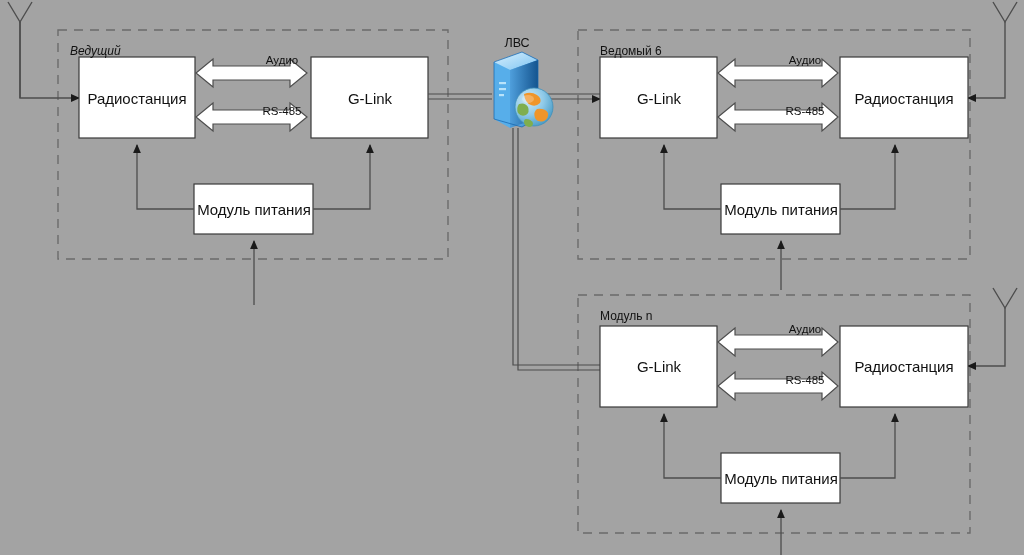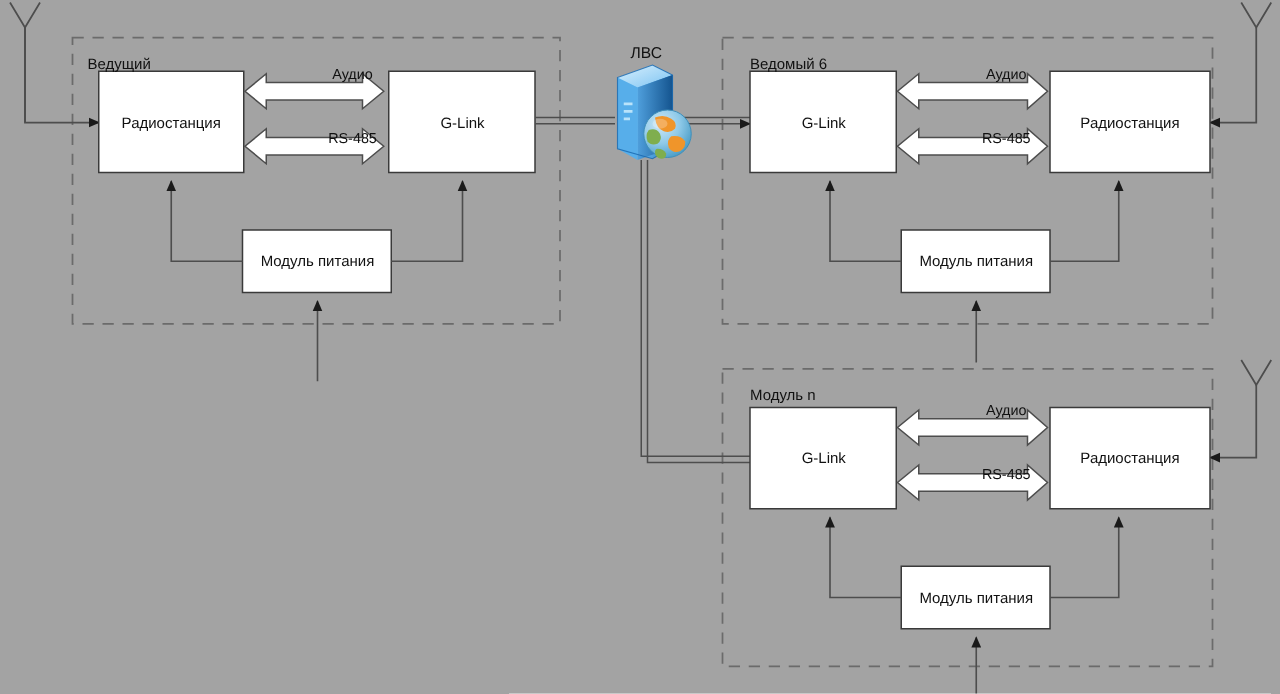--- a/index.html
+++ b/index.html
@@ -13,21 +13,21 @@
   #diagram svg{position:absolute;left:0;top:0;}
 
   .lbl{
     position:absolute;
     font-family:"Liberation Sans","DejaVu Sans",sans-serif;
     color:#111111;
     white-space:nowrap;
     line-height:1;
     pointer-events:none;
   }
-  .box-lbl{font-size:12px;}
+  .box-lbl{font-size:15px;}
   .group-lbl{font-size:12px;}
   .arrow-lbl{font-size:11.5px;margin-left:24px;}
   .lan-lbl{font-size:12.5px;}
   .center{transform:translate(-50%,-50%);}
 </style>
 </head>
 <body>
 
 <div id="diagram">
 
@@ -192,21 +192,21 @@
     <g>
       <path d="M840,478 L895,478 L895,414" fill="none" stroke="#4d4d4d" stroke-width="1.3" marker-end="url(#arrowSolid)"></path>
     </g>
     <g>
       <path d="M781,555 L781,510" fill="none" stroke="#4d4d4d" stroke-width="1.3" marker-end="url(#arrowSolid)"></path>
     </g>
   </svg>
 
   <div class="lbl lan-lbl" style="left:517px;top:43px;transform:translate(-50%,-50%);">ЛВС</div>
 
-  <div class="lbl group-lbl" style="left:70px;top:45px;">Ведущий</div>
+  <div class="lbl group-lbl" style="left:70px;top:45px;font-style:italic;">Ведущий</div>
   <div class="lbl group-lbl" style="left:600px;top:45px;">Ведомый 6</div>
   <div class="lbl group-lbl" style="left:600px;top:310px;">Модуль n</div>
 
   <div class="lbl box-lbl center" style="left:137px;top:98px;">Радиостанция</div>
   <div class="lbl box-lbl center" style="left:370px;top:98px;">G-Link</div>
   <div class="lbl box-lbl center" style="left:254px;top:209px;">Модуль питания</div>
   <div class="lbl arrow-lbl center" style="left:258px;top:61px;">Аудио</div>
   <div class="lbl arrow-lbl center" style="left:258px;top:112px;">RS-485</div>
 
   <div class="lbl box-lbl center" style="left:659px;top:98px;">G-Link</div>

